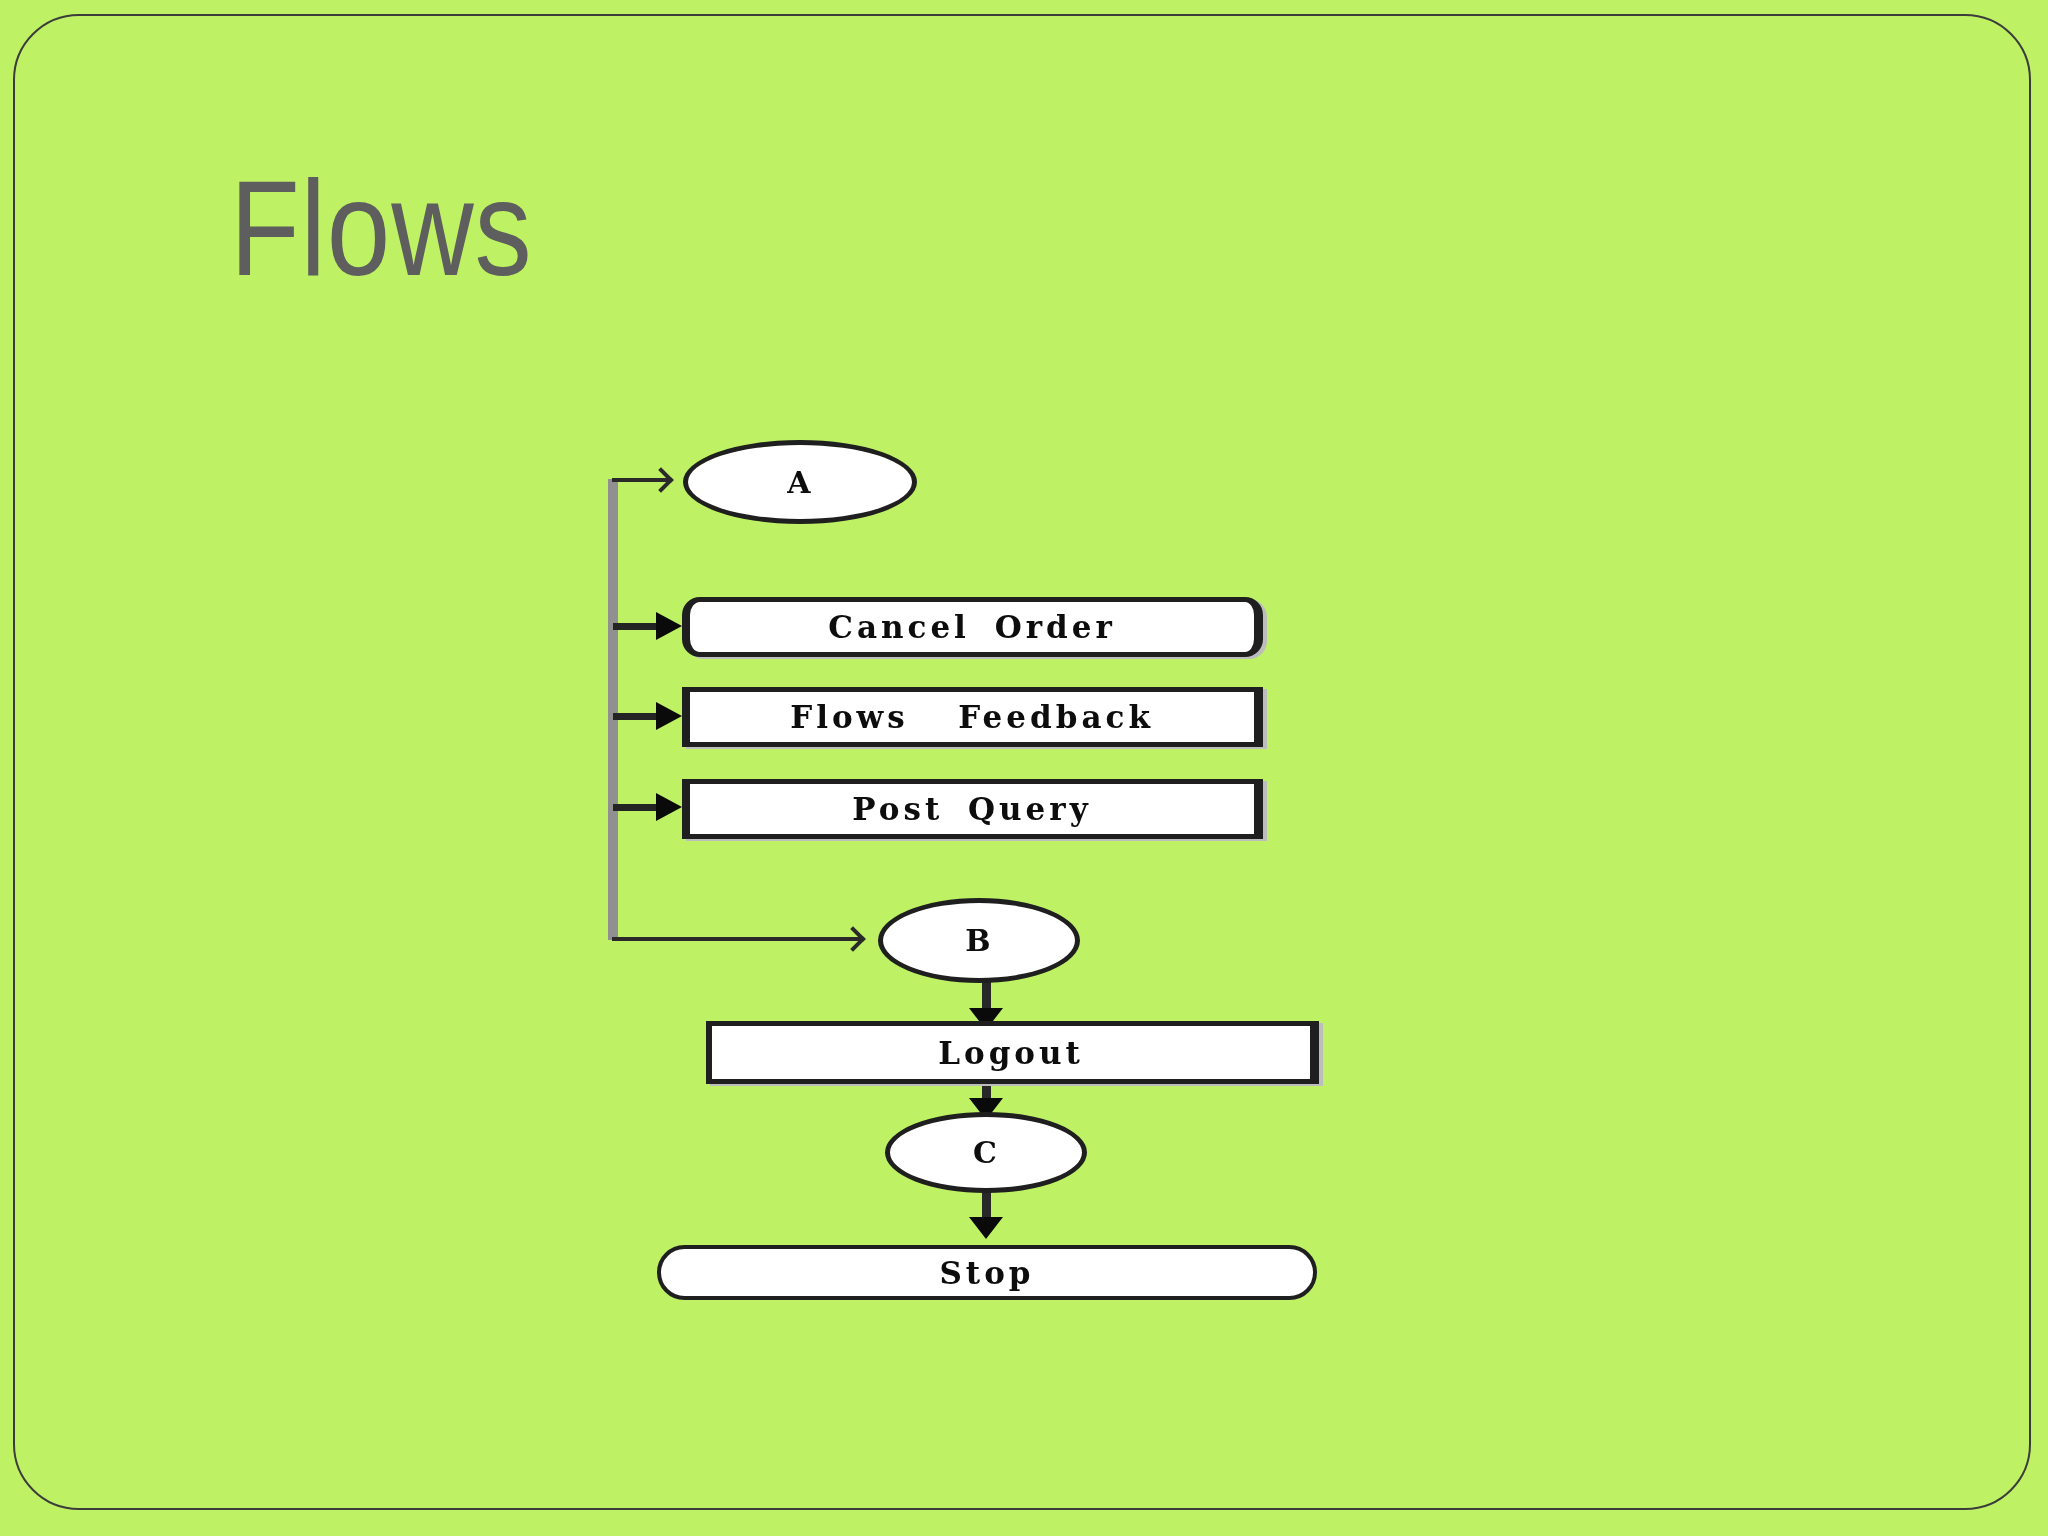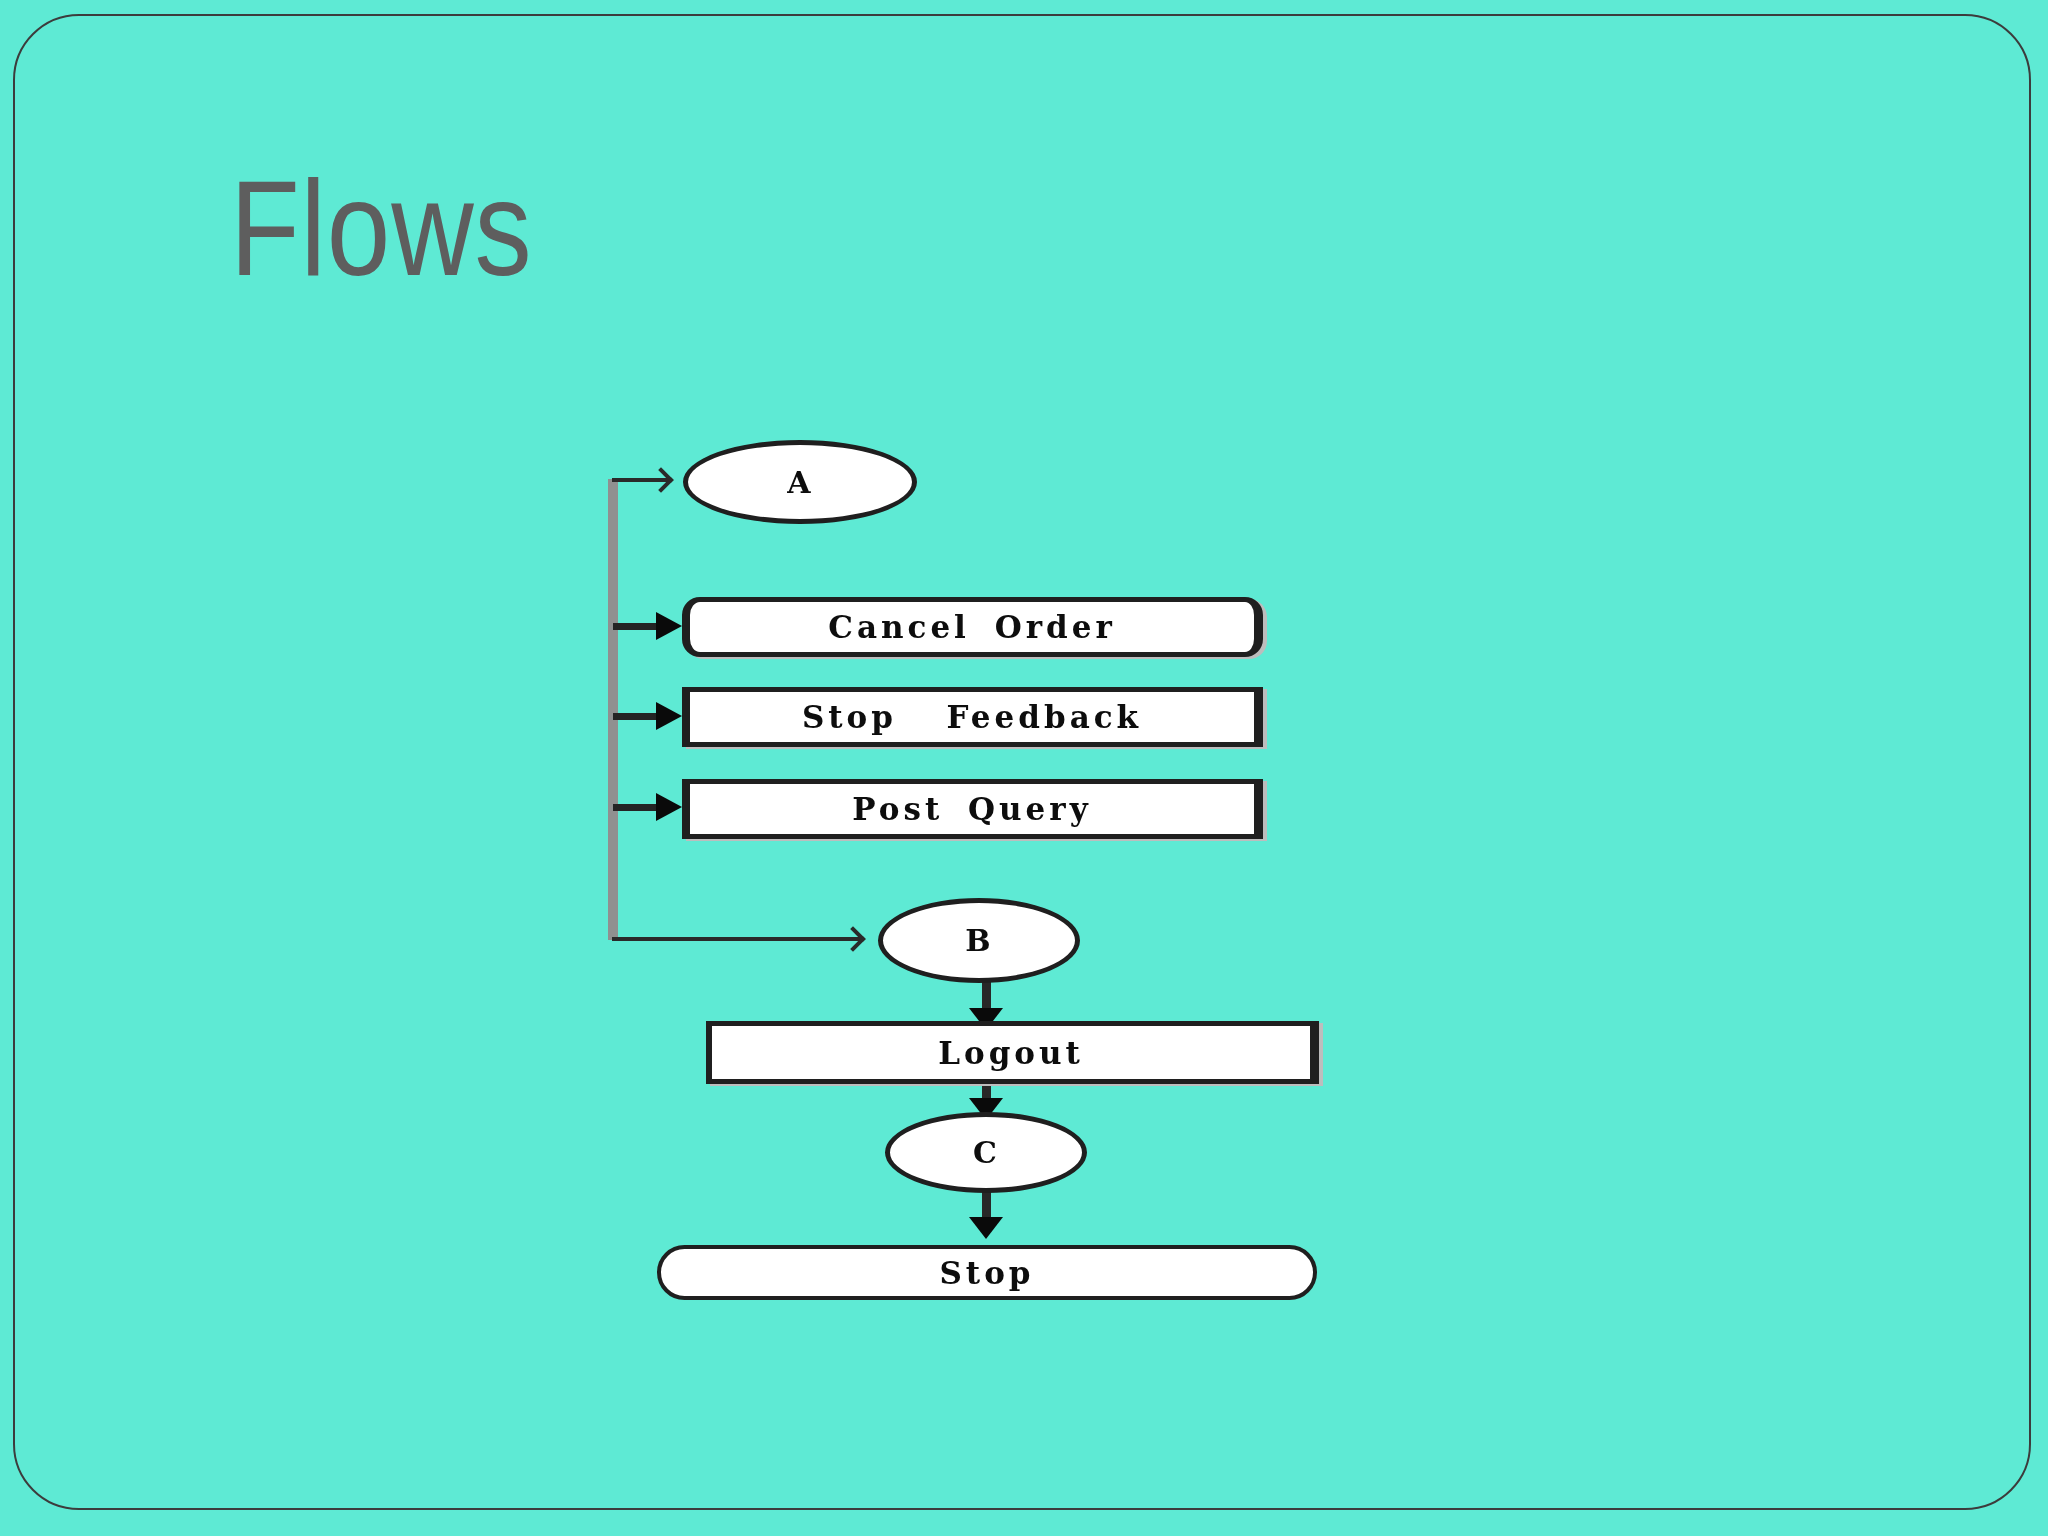--- a/index.html
+++ b/index.html
@@ -1,19 +1,19 @@
 <!DOCTYPE html>
 <html style="--line: #1f1f1f; --trunk-gray: #909090; --title-gray: #5e5e5e; --frame-border: #3c3c3c; --node-fill: #ffffff;"><head>
 <meta charset="utf-8">
 <style>
   html,body{margin:0;padding:0;background:#ffffff;}
   .screen{
     position:relative;
     width:2048px;height:1536px;
-    background:#5eead4;
+    background:#bef264;
     overflow:hidden;
     font-family:"Liberation Sans",sans-serif;
   }
   
   .frame{
     position:absolute;
     left:13px;top:14px;
     width:2018px;height:1496px;
     border:2px solid var(--frame-border,#3c3c3c);
     border-radius:66px;
@@ -171,21 +171,21 @@
 
     <div class="ellipse el-a">
       <span class="node-label">A</span>
     </div>
 
     <div class="rect r-cancel">
       <span class="node-label">Cancel Order</span>
     </div>
 
     <div class="rect r-give">
-      <span class="node-label">Stop  Feedback</span>
+      <span class="node-label">Flows  Feedback</span>
     </div>
 
     <div class="rect r-post">
       <span class="node-label">Post Query</span>
     </div>
 
     <div class="ellipse el-b">
       <span class="node-label">B</span>
     </div>
 

